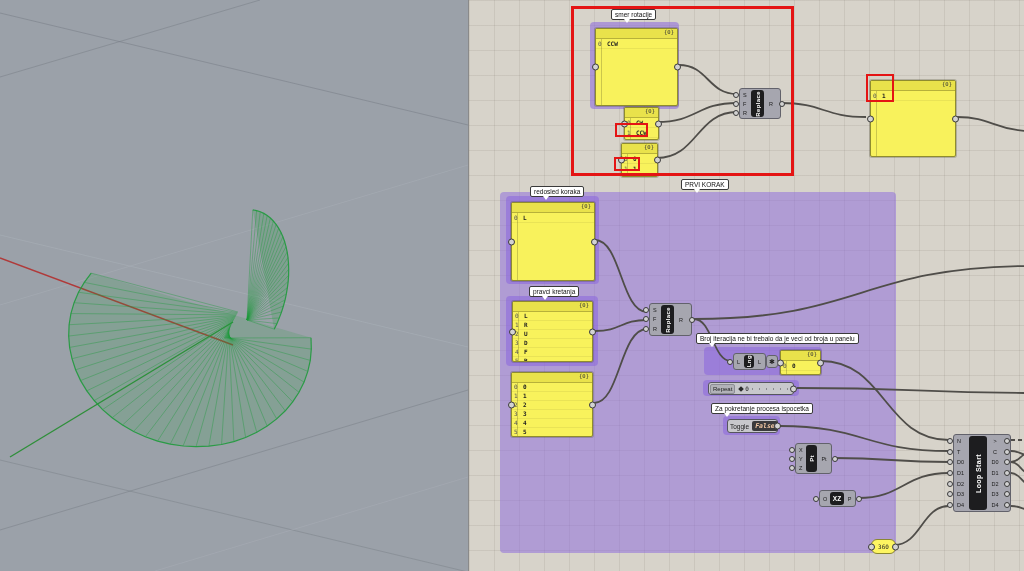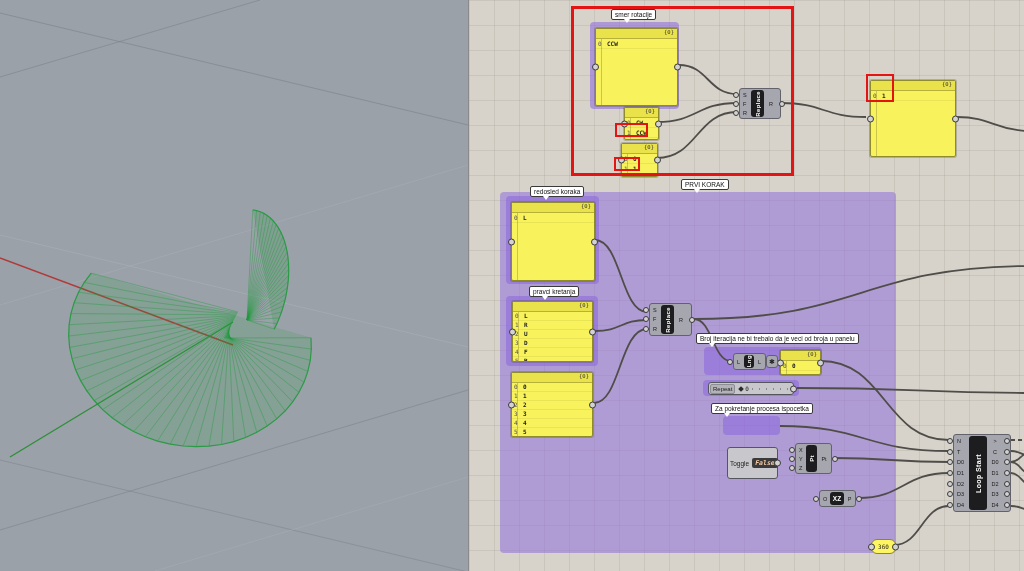--- a/index.html
+++ b/index.html
@@ -63,21 +63,21 @@
   .slider{position:absolute;background:#c8c8cc;border:1px solid #55555e;border-radius:3px;
       display:flex;align-items:center;z-index:3;box-sizing:border-box;padding:1px;}
   .slider .slabel{background:#b2b2b8;border:1px solid #8d8d95;border-radius:2px;
       font:6px "Liberation Sans",sans-serif;padding:0 2px;height:8px;line-height:8px;color:#222;}
   .slider .knob{width:4px;height:4px;background:#2b2b2b;transform:rotate(45deg);margin:0 2px 0 4px;}
   .slider .sval{font:6px "DejaVu Sans Mono",monospace;color:#222;}
   .slider .track{flex:1;height:2px;margin:0 3px;
       background:repeating-linear-gradient(90deg,#8a8a90 0 1px,transparent 1px 7px);}
 
   .toggle{position:absolute;background:#c8c8cc;border:1px solid #55555e;border-radius:3px;
-      display:flex;align-items:center;z-index:3;padding:15px 2px;box-sizing:border-box;margin-top:28px;}
+      display:flex;align-items:center;z-index:3;padding:6px 2px;box-sizing:border-box;}
   .toggle .tlabel{font:6.5px "Liberation Sans",sans-serif;color:#222;margin-right:3px;}
   .toggle .tval{background:#3a3a3c;border-radius:2px;color:#f4c9a4;
       font:bold italic 6.5px "DejaVu Sans Mono",monospace;padding:1px 3px;}
 
   .tag{position:absolute;background:#fdf561;border:1px solid #8a8730;border-radius:6px;
       font:6px "DejaVu Sans Mono",monospace;text-align:center;z-index:3;color:#222;}
 
   
   .redbox{position:absolute;border:3px solid #e41414;z-index:50;box-sizing:border-box;}
   .balloon{position:absolute;background:#fff;border:1px solid #3a3a3a;border-radius:2px;

